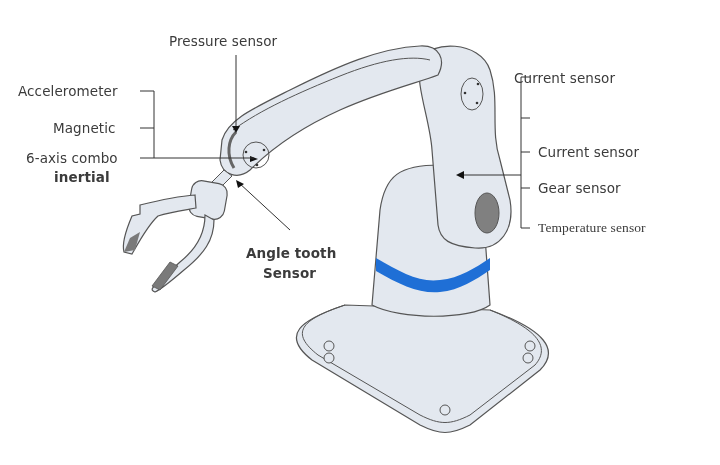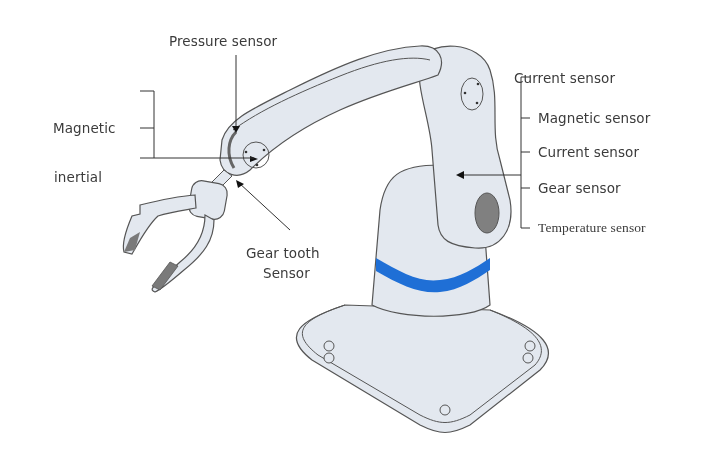--- a/index.html
+++ b/index.html
@@ -8,21 +8,21 @@
     .label {
       position: absolute;
       font-family: "DejaVu Sans", sans-serif;
       font-size: 13.5px;
       color: #3b3b3b;
       white-space: nowrap;
       letter-spacing: 0.1px;
       line-height: 16px;
     }
     .label.right { text-align: right; }
-    .label.center { text-align: center; }
+    .label.center { text-align: center; font-weight: bold; }
   </style>
 </head>
 <body>
 
 <div class="canvas">
 
   <svg class="robot" width="720" height="465" viewBox="0 0 720 465">
 
     <g>
       <path d="M 345 305 C 300 320, 280 335, 312 360 L 420 425 C 440 435, 450 435, 470 425 L 540 370 C 560 350, 545 330, 490 310 Z" fill="#e3e8ef" stroke="#555" stroke-width="1.2"></path>
@@ -94,24 +94,25 @@
     </g>
     <g fill="#111">
       <path d="M 232 126 L 240 126 L 236 133 Z"></path>
       <path d="M 236 180 L 244 184 L 238 188 Z"></path>
       <path d="M 456 175 L 464 171 L 464 179 Z"></path>
     </g>
   </svg>
 
   <div class="label" style="left:169px; top:33px;">Pressure sensor</div>
 
+  <div class="label right" style="left:18px; top:83px;">Accelerometer</div>
   <div class="label right" style="left:53px; top:120px;">Magnetic</div>
+  <div class="label right" style="left:26px; top:150px;">6-axis combo</div>
   <div class="label center" style="left:54px; top:169px;">inertial</div>
 
-  <div class="label center" style="left:246px; top:245px;">Gear tooth</div>
+  <div class="label center" style="left:246px; top:245px;">Angle tooth</div>
   <div class="label center" style="left:263px; top:265px;text-align:right;">Sensor</div>
 
   <div class="label" style="left:514px; top:70px;">Current sensor</div>
-  <div class="label" style="left:538px; top:110px;">Magnetic sensor</div>
   <div class="label" style="left:538px; top:144px;">Current sensor</div>
   <div class="label" style="left:538px; top:180px;">Gear sensor</div>
   <div class="label" style="left:538px; top:220px;font-family:Liberation Serif, serif;">Temperature sensor</div>
 </div>
 
 </body></html>

